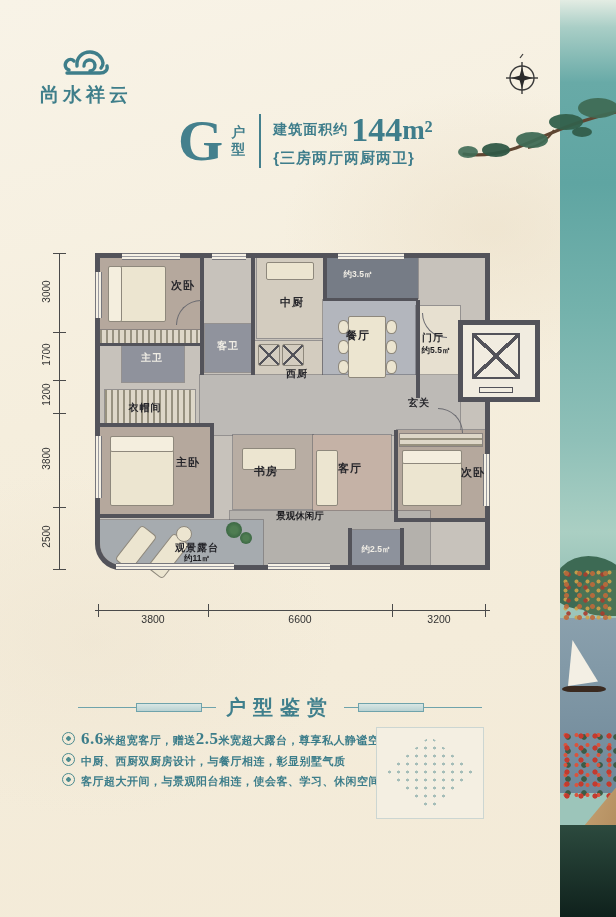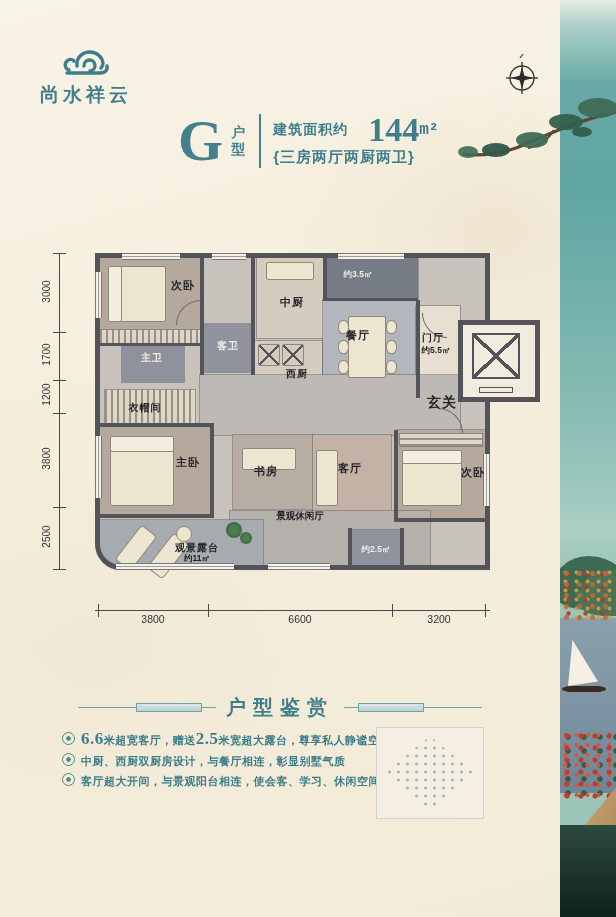--- a/index.html
+++ b/index.html
@@ -16,22 +16,22 @@
   
   .compass{position:absolute;left:500px;top:52px}
   
   .titleblock{position:absolute;left:178px;top:112px;display:flex;align-items:center;color:#3e7d8b}
   .g-letter{font-family:"Liberation Serif",serif;font-size:58px;line-height:58px;font-weight:700;color:#44808d}
   .g-type{display:flex;flex-direction:column;margin-left:8px;font-size:14px;font-weight:700;line-height:17px;color:#44808d}
   .t-div{width:2px;height:54px;background:#44808d;margin:0 12px 0 14px}
   .t-right{display:flex;flex-direction:column}
   .arealine{display:flex;align-items:center;color:#3e7d8b}
   .area-prefix{font-size:14px;font-weight:700;letter-spacing:1px}
-  .area-value{font-family:"Liberation Serif",serif;font-size:34px;font-weight:700;margin-left:20px;line-height:30px}
-  .area-unit{font-family:Liberation Mono, monospace;font-size:16px;font-weight:700}
+  .area-value{font-family:"Liberation Serif",serif;font-size:34px;font-weight:700;margin-left:3px;line-height:30px}
+  .area-unit{font-family:Liberation Serif, serif;font-size:27px;font-weight:700}
   .layoutdesc{font-size:15px;font-weight:700;letter-spacing:1px;margin-top:3px;color:#3e7d8b}
   
   .plan{position:absolute;left:95px;top:253px;width:385px;height:307px;border:5px solid #53535a;
     border-radius:0 0 0 26px;background:#c7c2bb;box-sizing:content-box}
   .room{position:absolute;outline:1px solid rgba(86,86,94,.45)}
   .rlabel{position:absolute;transform:translate(-50%,-50%);font-size:11px;font-weight:700;
     color:#26262b;letter-spacing:1px;white-space:nowrap;z-index:6}
   .alabel{position:absolute;transform:translate(-50%,-50%);font-size:8.5px;font-weight:700;
     color:#1e1e22;white-space:nowrap;z-index:6}
   .wall{position:absolute;background:#53535a;z-index:4}
@@ -230,21 +230,21 @@
     <div class="rlabel" style="left:83px;top:27px">次卧</div>
     <div class="rlabel" style="left:192px;top:44px">中厨</div>
     <div class="alabel" style="left:258px;top:17px;color:#f0ede5">约3.5㎡</div>
     <div class="rlabel" style="left:258px;top:77px">餐厅</div>
     <div class="rlabel" style="left:333px;top:80px;font-size:10px">门厅</div>
     <div class="alabel" style="left:336px;top:93px">约5.5㎡</div>
     <div class="rlabel" style="left:128px;top:88px;color:#f0ede5;font-size:10px">客卫</div>
     <div class="rlabel" style="left:197px;top:116px;font-size:10px">西厨</div>
     <div class="rlabel" style="left:52px;top:100px;color:#f0ede5;font-size:10px">主卫</div>
     <div class="rlabel" style="left:45px;top:150px;font-size:10px">衣帽间</div>
-    <div class="rlabel" style="left:342px;top:145px;font-size:14px">玄关</div>
+    <div class="rlabel" style="left:319px;top:145px;font-size:10px">玄关</div>
     <div class="rlabel" style="left:88px;top:204px">主卧</div>
     <div class="rlabel" style="left:166px;top:213px">书房</div>
     <div class="rlabel" style="left:250px;top:210px">客厅</div>
     <div class="rlabel" style="left:373px;top:214px">次卧</div>
     <div class="alabel" style="left:200px;top:258px;font-size:9.5px">景观休闲厅</div>
     <div class="rlabel" style="left:97px;top:290px;font-size:10px">观景露台</div>
     <div class="alabel" style="left:97px;top:301px">约11㎡</div>
     <div class="alabel" style="left:276px;top:292px;color:#f0ede5">约2.5㎡</div>
   </div>
 

